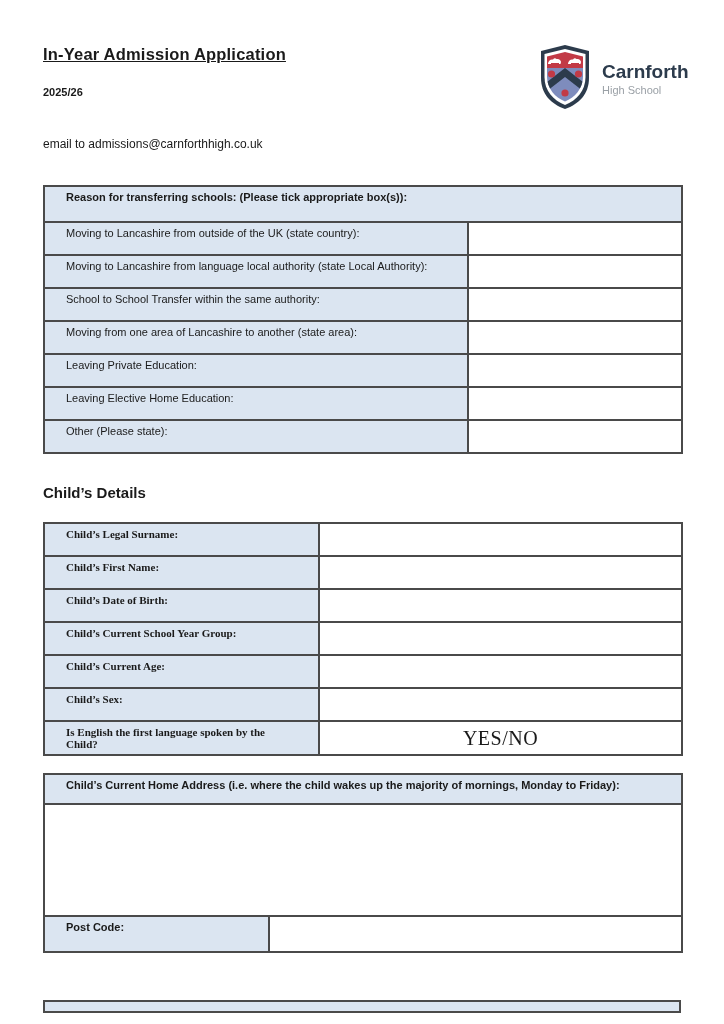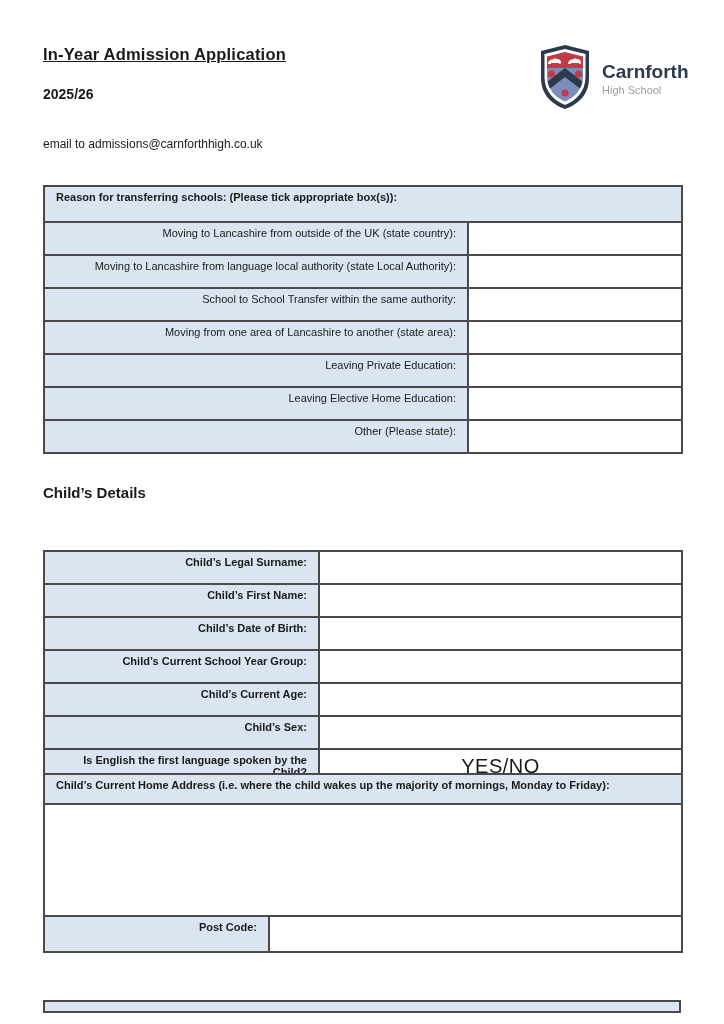--- a/index.html
+++ b/index.html
@@ -8,50 +8,50 @@
     font-family:"Liberation Sans", sans-serif; color:#1a1a1a;
     overflow:hidden;
   }
   .page { position:relative; width:624px; height:1024px; background:#fff; }
 
   .title {
     position:absolute; top:45px; left:43px;
     font-size:16.5px; font-weight:bold; text-decoration:underline;
     letter-spacing:0.2px;
   }
-  .year { position:absolute; top:86px; left:43px; font-size:14px; font-weight:bold; }
+  .year { position:absolute; top:86px; left:43px; font-size:11px; font-weight:bold; }
 
   .logo { position:absolute; top:44px; left:538px; display:flex; align-items:flex-start; }
   .crest { width:54px; height:66px; }
   .logo-text { margin-left:10px; padding-top:17px; }
   .logo-name { font-size:19px; font-weight:bold; color:var(--navy,#1f3850); }
   .logo-sub  { font-size:11px; color:#9aa0a6; margin-top:1px; }
 
   .intro { position:absolute; top:136px; left:43px; font-size:12px; line-height:17px; }
 
   table.tbl {
     position:absolute; left:43px; width:638px;
     border-collapse:collapse; table-layout:fixed;
   }
   table.tbl td {
     border:2px solid var(--border-dark,#4a4a4a);
-    font-size:11px; padding:4px 11px; vertical-align:top;
+    font-size:11px; padding:4px 21px; vertical-align:top;
     overflow:hidden;
   }
   .c-hdr { background:var(--cell-blue,#dbe5f1); font-weight:bold; white-space:nowrap; }
-  .c-lbl { background:var(--cell-blue,#dbe5f1);text-align:right; }
+  .c-lbl { background:var(--cell-blue,#dbe5f1); }
   .c-val { background:#ffffff; }
 
   #reason-table { top:185px; }
   #reason-table .c-hdr { height:26px; }
   #reason-table .c-lbl { height:23px; white-space:nowrap; }
 
   #section-child { position:absolute; top:484px; left:43px; font-size:15px; font-weight:bold; }
 
-  #child-table { top:550px; }
+  #child-table { top:522px;font-family:Liberation Serif, serif; }
   #child-table .c-lbl { height:23px; font-weight:bold; }
   #child-table tr.tall .c-lbl { height:auto; min-height:30px; }
   #child-table .yesno {
     font-size:20px; text-align:center; vertical-align:middle;
     padding:2px; letter-spacing:0.5px;
   }
 
   #address-table { top:773px; }
   #address-table .c-hdr { height:20px; }
   #address-table .addr-input { height:102px; }

